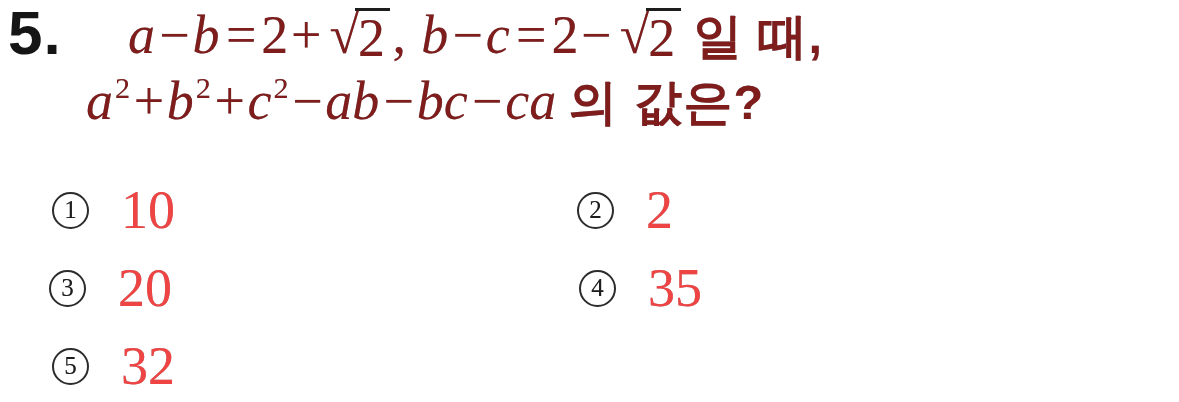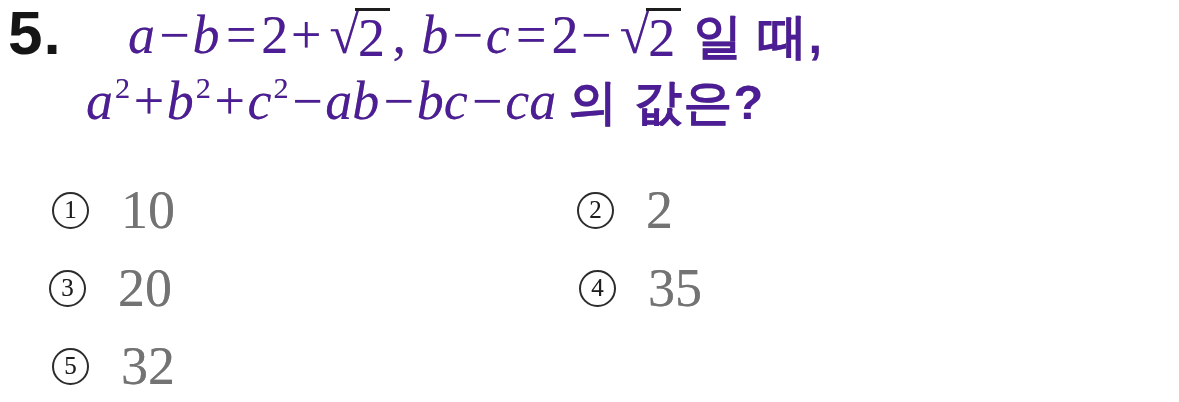--- a/index.html
+++ b/index.html
@@ -19,21 +19,21 @@
     font-family: "Liberation Sans", "DejaVu Sans", sans-serif;
     font-weight: 700; font-size: 62px; line-height: 1.05;
     color: #151515;
     letter-spacing: 1px;
   }
 
   
   .mathline {
     position: absolute; white-space: nowrap;
     font-size: 54px; line-height: 1.15;
-    color: #4c1d95;
+    color: #7f1d1d;
     text-shadow: 0 0 0.5px rgba(30,30,30,0.45);
   }
   .line1 { left: 128px; top: 4px; }
   .line2 { left: 86px; top: 70px; }
 
   .var   { font-style: italic; padding-right: 0.03em; }
   .op    { margin: 0 0.05em; }
   .rel   { margin: 0 0.09em; }
   .num   { }
   .punct { margin-right: 0.28em; }
@@ -86,21 +86,21 @@
   }
   .circle-digit {
     font-family: "Liberation Serif", "DejaVu Serif", serif;
     font-size: 25px; line-height: 1;
     color: #1d1d1d;
     padding-bottom: 1px;
   }
   .choice-label {
     font-family: "Liberation Serif", "DejaVu Serif", serif;
     font-size: 54px; line-height: 1;
-    color: #737373;
+    color: #ef4444;
   }
   .c1 { left: 52px;  top: 183px; }
   .c2 { left: 577px; top: 183px; }
   .c3 { left: 49px;  top: 261px; }
   .c4 { left: 579px; top: 261px; }
   .c5 { left: 52px;  top: 339px; }
 </style>
 </head>
 <body>
 

